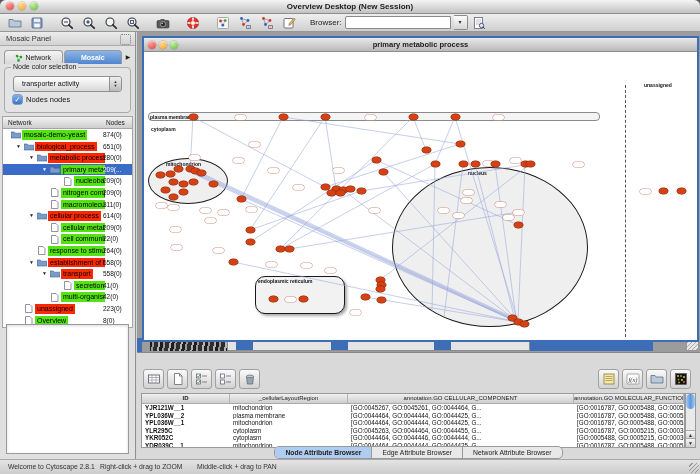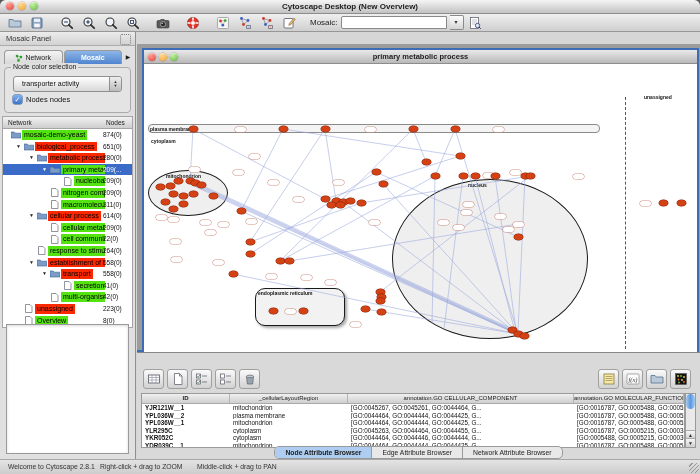--- a/index.html
+++ b/index.html
@@ -54,21 +54,21 @@
   .tree{margin:0 2px;background:#fff;border:1px solid #a5a5a5;border-top:none;height:198px;overflow:hidden;position:relative;}
   .trow{position:relative;height:11.6px;font-size:7px;line-height:11.6px;white-space:nowrap;}
   .trow .arrow{position:absolute;font-size:5px;color:#222;top:0;}
   .trow .ticon{position:absolute;top:1.2px;}
   .trow .tlabel{position:absolute;top:1px;height:9.6px;line-height:9.6px;padding:0 2px;color:#000;overflow:hidden;}
   .trow .tcount{position:absolute;left:100px;top:0;font-size:6.5px;color:#111;}
   .birdeye{position:absolute;left:6px;right:6px;top:292px;bottom:6px;background:#fff;border:1px solid #9a9a9a;
      box-shadow:inset 0 1px 3px rgba(0,0,0,.15);}
   
   .workspace{position:absolute;left:137px;top:32px;width:563px;height:428px;}
-  .desktop{position:absolute;left:0;top:0;width:563px;height:320px;background:#9c9c9c;overflow:hidden;margin-top:12px;}
+  .desktop{position:absolute;left:0;top:0;width:563px;height:320px;background:#9c9c9c;overflow:hidden;}
   .netwin{position:absolute;left:5px;top:4px;width:553px;height:302px;border:2px solid #3e6db8;background:#fff;box-sizing:content-box;}
   .wtitle{position:relative;height:13px;background:linear-gradient(#e9e9e9,#b9b9b9);border-bottom:1px solid #8d8d8d;}
   .wtitle .apptitle{font-size:7.5px;}
   .wlights{position:absolute;left:4px;top:2.5px;display:flex;gap:3px;}
   .wlights .light{width:8px;height:8px;}
   .netcanvas{position:absolute;left:0;top:14px;width:549px;height:285px;background:#fff;overflow:hidden;}
   .comp-band{position:absolute;background:#f4f4f4;border:1px solid #8a8a8a;border-radius:4px;box-sizing:border-box;}
   .comp-ellipse{position:absolute;background:#efefef;border:1.3px solid #1a1a1a;border-radius:50%;box-sizing:border-box;}
   .comp-rr{position:absolute;background:#f2f2f2;border:1.3px solid #1a1a1a;border-radius:10px;box-shadow:2px 2px 3px rgba(0,0,0,.35);box-sizing:border-box;}
   .comp-lbl{position:absolute;font-size:5px;font-weight:bold;color:#111;white-space:nowrap;}
@@ -116,21 +116,21 @@
 <body>
 
 <div id="app">
 
   <div class="titlebar">
     <div class="lights">
       <span class="light l-red"></span>
       <span class="light l-org"></span>
       <span class="light l-grn"></span>
     </div>
-    <div class="apptitle">Cytoscape Desktop (New Overview)</div>
+    <div class="apptitle">Overview Desktop (New Session)</div>
   </div>
 
   <div class="toolbar">
     <span id="tb-groups" style="display:flex;align-items:center;">
         <span class="tgroup">
           <span class="tbtn">
             <svg viewBox="0 0 14 14">
               <path d="M1 11V3.5h4l1.3 1.5H13V11z" fill="#b9c9da" stroke="#57718c" stroke-width=".8"></path>
             </svg>
           </span>
@@ -223,21 +223,21 @@
           </span>
           <span class="tbtn">
             <svg viewBox="0 0 14 14">
               <rect x="2" y="2.5" width="9" height="9.5" rx="1" fill="#fff" stroke="#556" stroke-width=".8"></rect>
               <path d="M12 2l-4.6 5.2-.7 2.2 2.2-.7L13.3 3.4z" fill="#d9b36a" stroke="#86643a" stroke-width=".5"></path>
             </svg>
           </span>
         </span>
       </span>
     <span class="searchwrap">
-      <span class="searchlbl">Mosaic:</span>
+      <span class="searchlbl">Browser:</span>
       <input class="searchbox" value="" style="">
       <span class="searchdrop">▾</span>
       <span class="tbtn" id="tb-go">
           <svg viewBox="0 0 14 14">
             <rect x="2.5" y="1.5" width="8" height="11" fill="#fff" stroke="#667" stroke-width=".8"></rect>
             <path d="M4 4h5M4 6h5M4 8h3" stroke="#99a" stroke-width=".6"></path>
             <circle cx="9.5" cy="9.5" r="2.2" fill="#dce9f6" stroke="#336" stroke-width=".8"></circle>
             <line x1="11" y1="11" x2="12.8" y2="12.8" stroke="#336" stroke-width="1"></line>
           </svg>
         </span>

